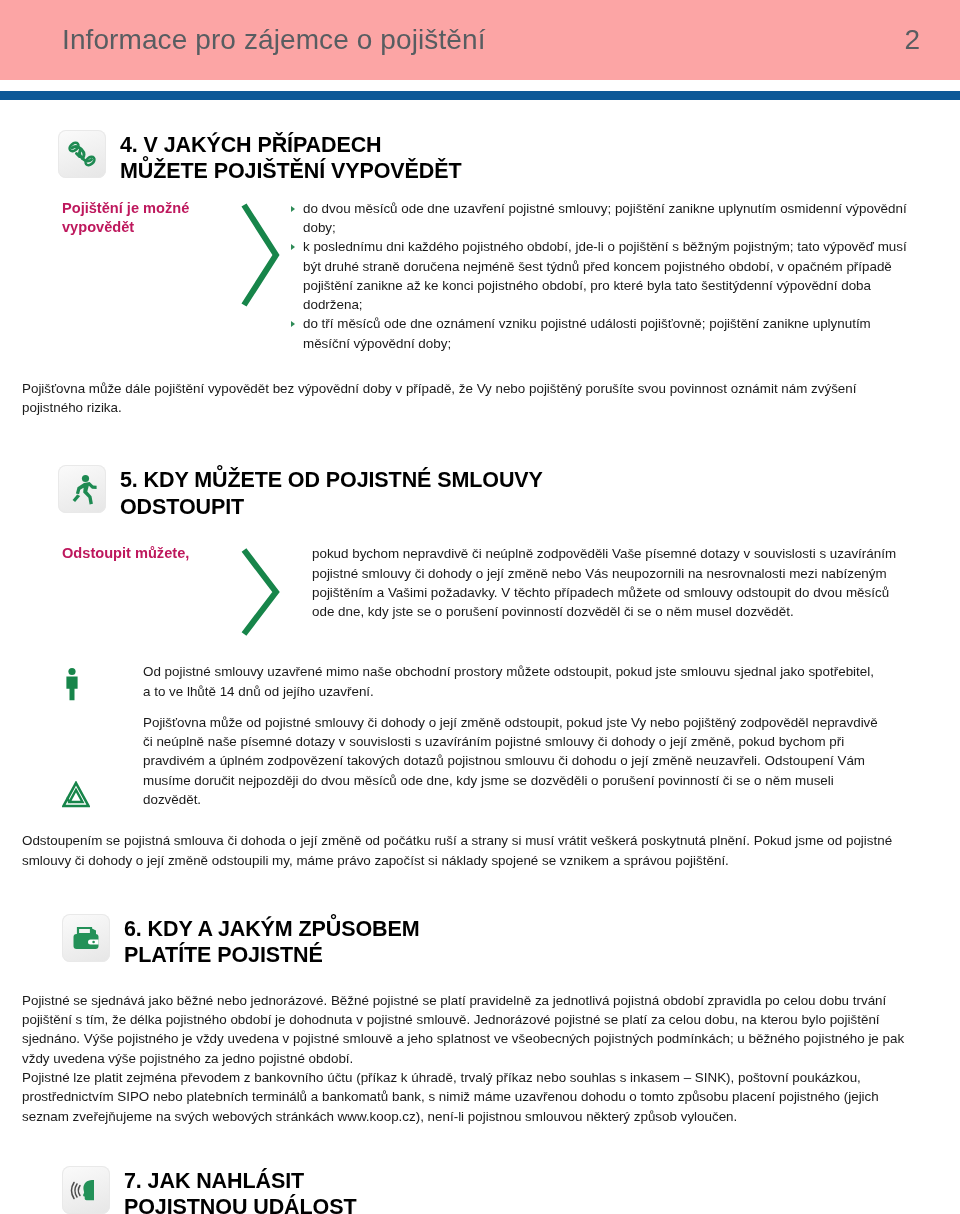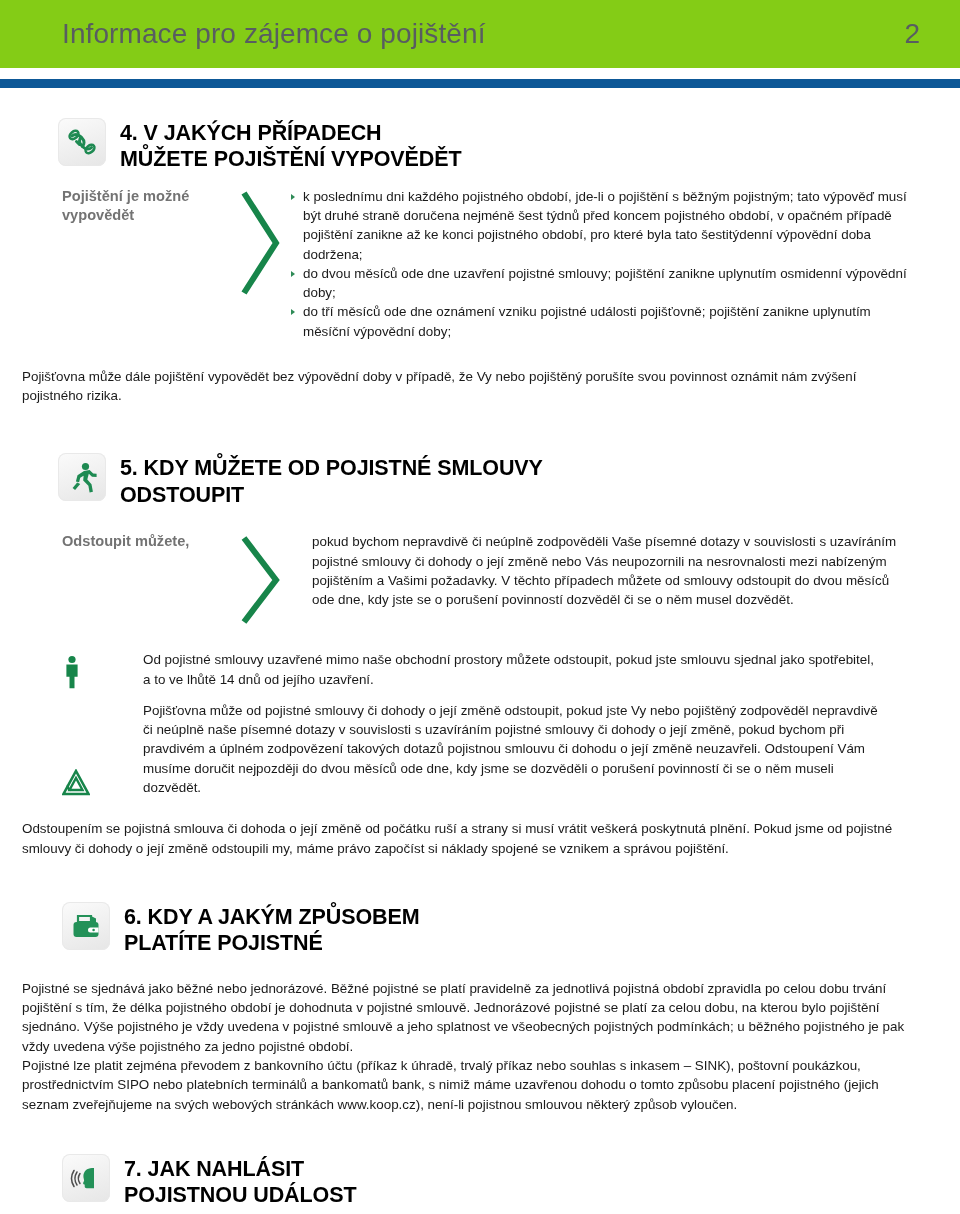--- a/index.html
+++ b/index.html
@@ -11,22 +11,22 @@
     width: 960px;
     height: 1214px;
     font-family: "Liberation Sans", sans-serif;
     color: #1a1a1a;
     position: relative;
     overflow: hidden;
   }
 
   
   .page-header {
-    height: 68px;
-    background: #84cc16;
+    height: 80px;
+    background: #fca5a5;
     display: flex;
     align-items: center;
     justify-content: space-between;
     padding: 0 40px 0 62px;
     box-sizing: border-box;
   }
   .page-header .title {
     font-size: 28px;
     font-weight: 400;
     color: #585d61;
@@ -82,21 +82,21 @@
     margin-top: 14px;
   }
   .chev-label {
     width: 170px;
     flex: 0 0 170px;
     padding-left: 62px;
     box-sizing: content-box;
     font-size: 14.6px;
     font-weight: bold;
     line-height: 1.33;
-    color: #737373;
+    color: #be185d;
   }
   .chevron {
     flex: 0 0 58px;
     width: 58px;
     display: flex;
     justify-content: center;
     align-self: stretch;
   }
   .chevron svg { display: block; }
   .chev-body {
@@ -196,22 +196,22 @@
       <span class="ln">Pojištění je možné</span>
       <span class="ln">vypovědět</span>
     </div>
     <div class="chevron">
       <svg width="46" height="112" viewBox="0 0 46 112" aria-hidden="true">
         <polyline points="6,6 38,56 6,106" fill="none" stroke="#17854a" stroke-width="6"></polyline>
       </svg>
     </div>
     <div class="chev-body">
       <ul class="bullets">
+        <li>do dvou měsíců ode dne uzavření pojistné smlouvy; pojištění zanikne uplynutím osmidenní výpovědní doby;</li>
         <li>k poslednímu dni každého pojistného období, jde-li o pojištění s běžným pojistným; tato výpověď musí být druhé straně doručena nejméně šest týdnů před koncem pojistného období, v opačném případě pojištění zanikne až ke konci pojistného období, pro které byla tato šestitýdenní výpovědní doba dodržena;</li>
-        <li>do dvou měsíců ode dne uzavření pojistné smlouvy; pojištění zanikne uplynutím osmidenní výpovědní doby;</li>
         <li>do tří měsíců ode dne oznámení vzniku pojistné události pojišťovně; pojištění zanikne uplynutím měsíční výpovědní doby;</li>
       </ul>
     </div>
   </div>
 
   <div style="height:26px"></div>
   <p class="para wide-para">Pojišťovna může dále pojištění vypovědět bez výpovědní doby v případě, že Vy nebo pojištěný porušíte svou povinnost oznámit nám zvýšení pojistného rizika.</p>
 
   <div style="height:48px"></div>
   <div class="section-head">

